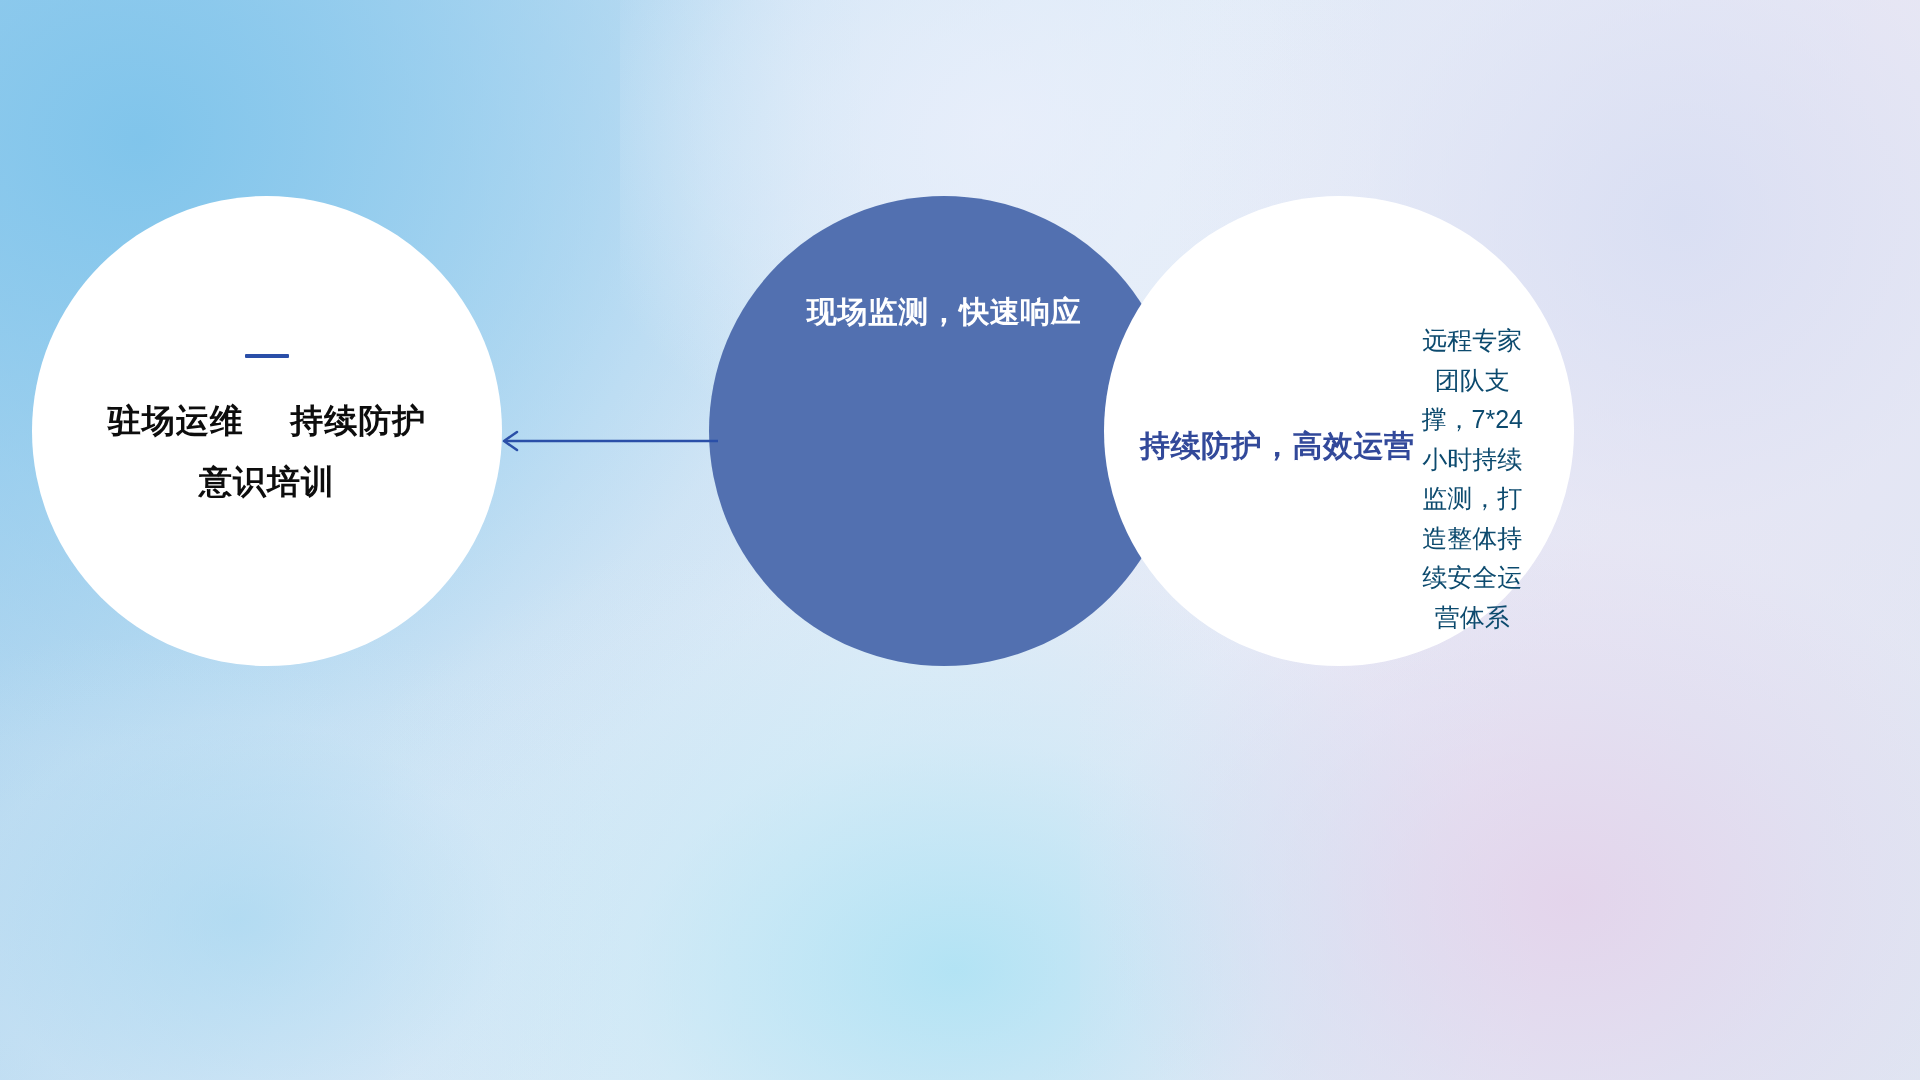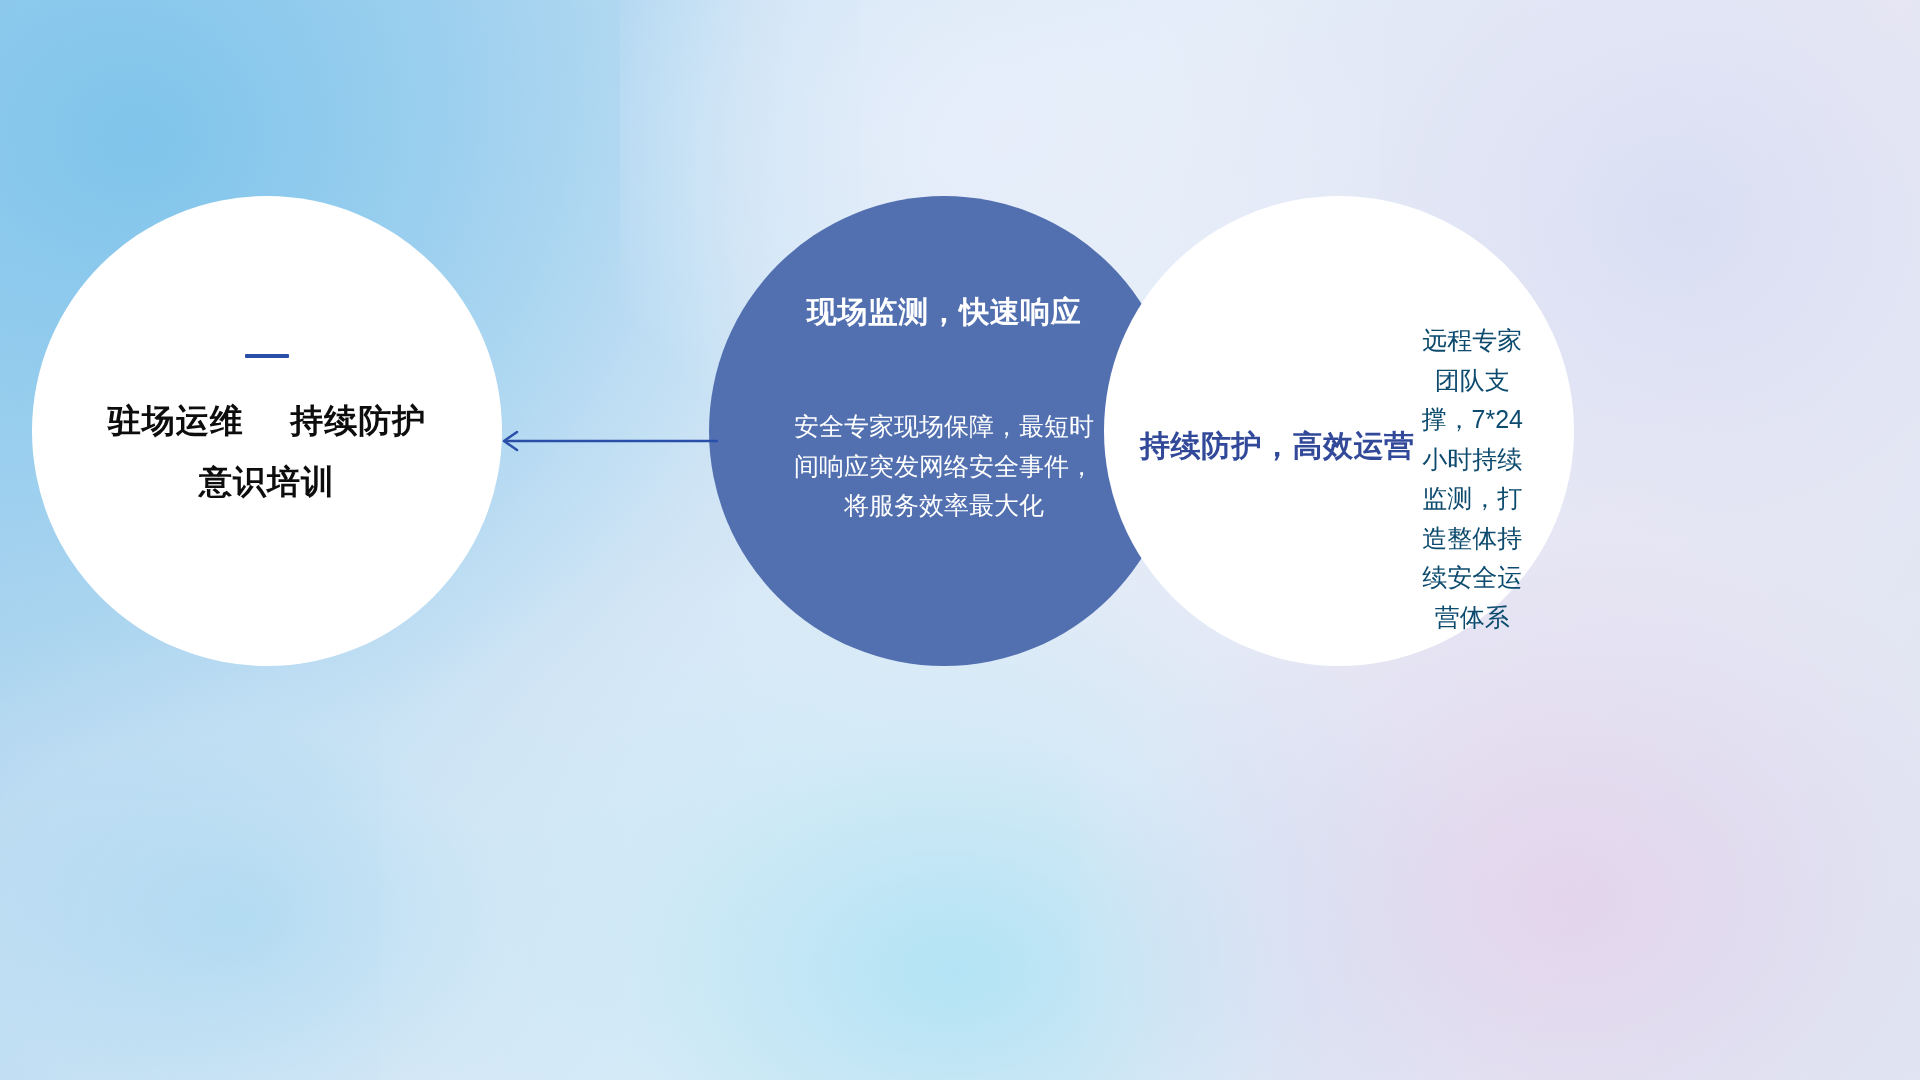--- a/index.html
+++ b/index.html
@@ -251,21 +251,20 @@
       <span class="kw-gap"></span>
       <span>持续防护</span>
     </div>
     <div class="left-line">
       <span>意识培训</span>
     </div>
   </div>
 
   <div id="center-content">
     <div id="center-title">现场监测，快速响应</div>
-    <div id="center-body">安全专家现场保障，最短时间响应突发网络安全事件，将服务效率最大化</div>
   </div>
 
   <div id="right-content">
     <div id="right-title">持续防护，高效运营</div>
     <div id="right-body">远程专家团队支撑，7*24小时持续监测，打造整体持续安全运营体系</div>
   </div>
 
 </div>
 
 </body></html>

